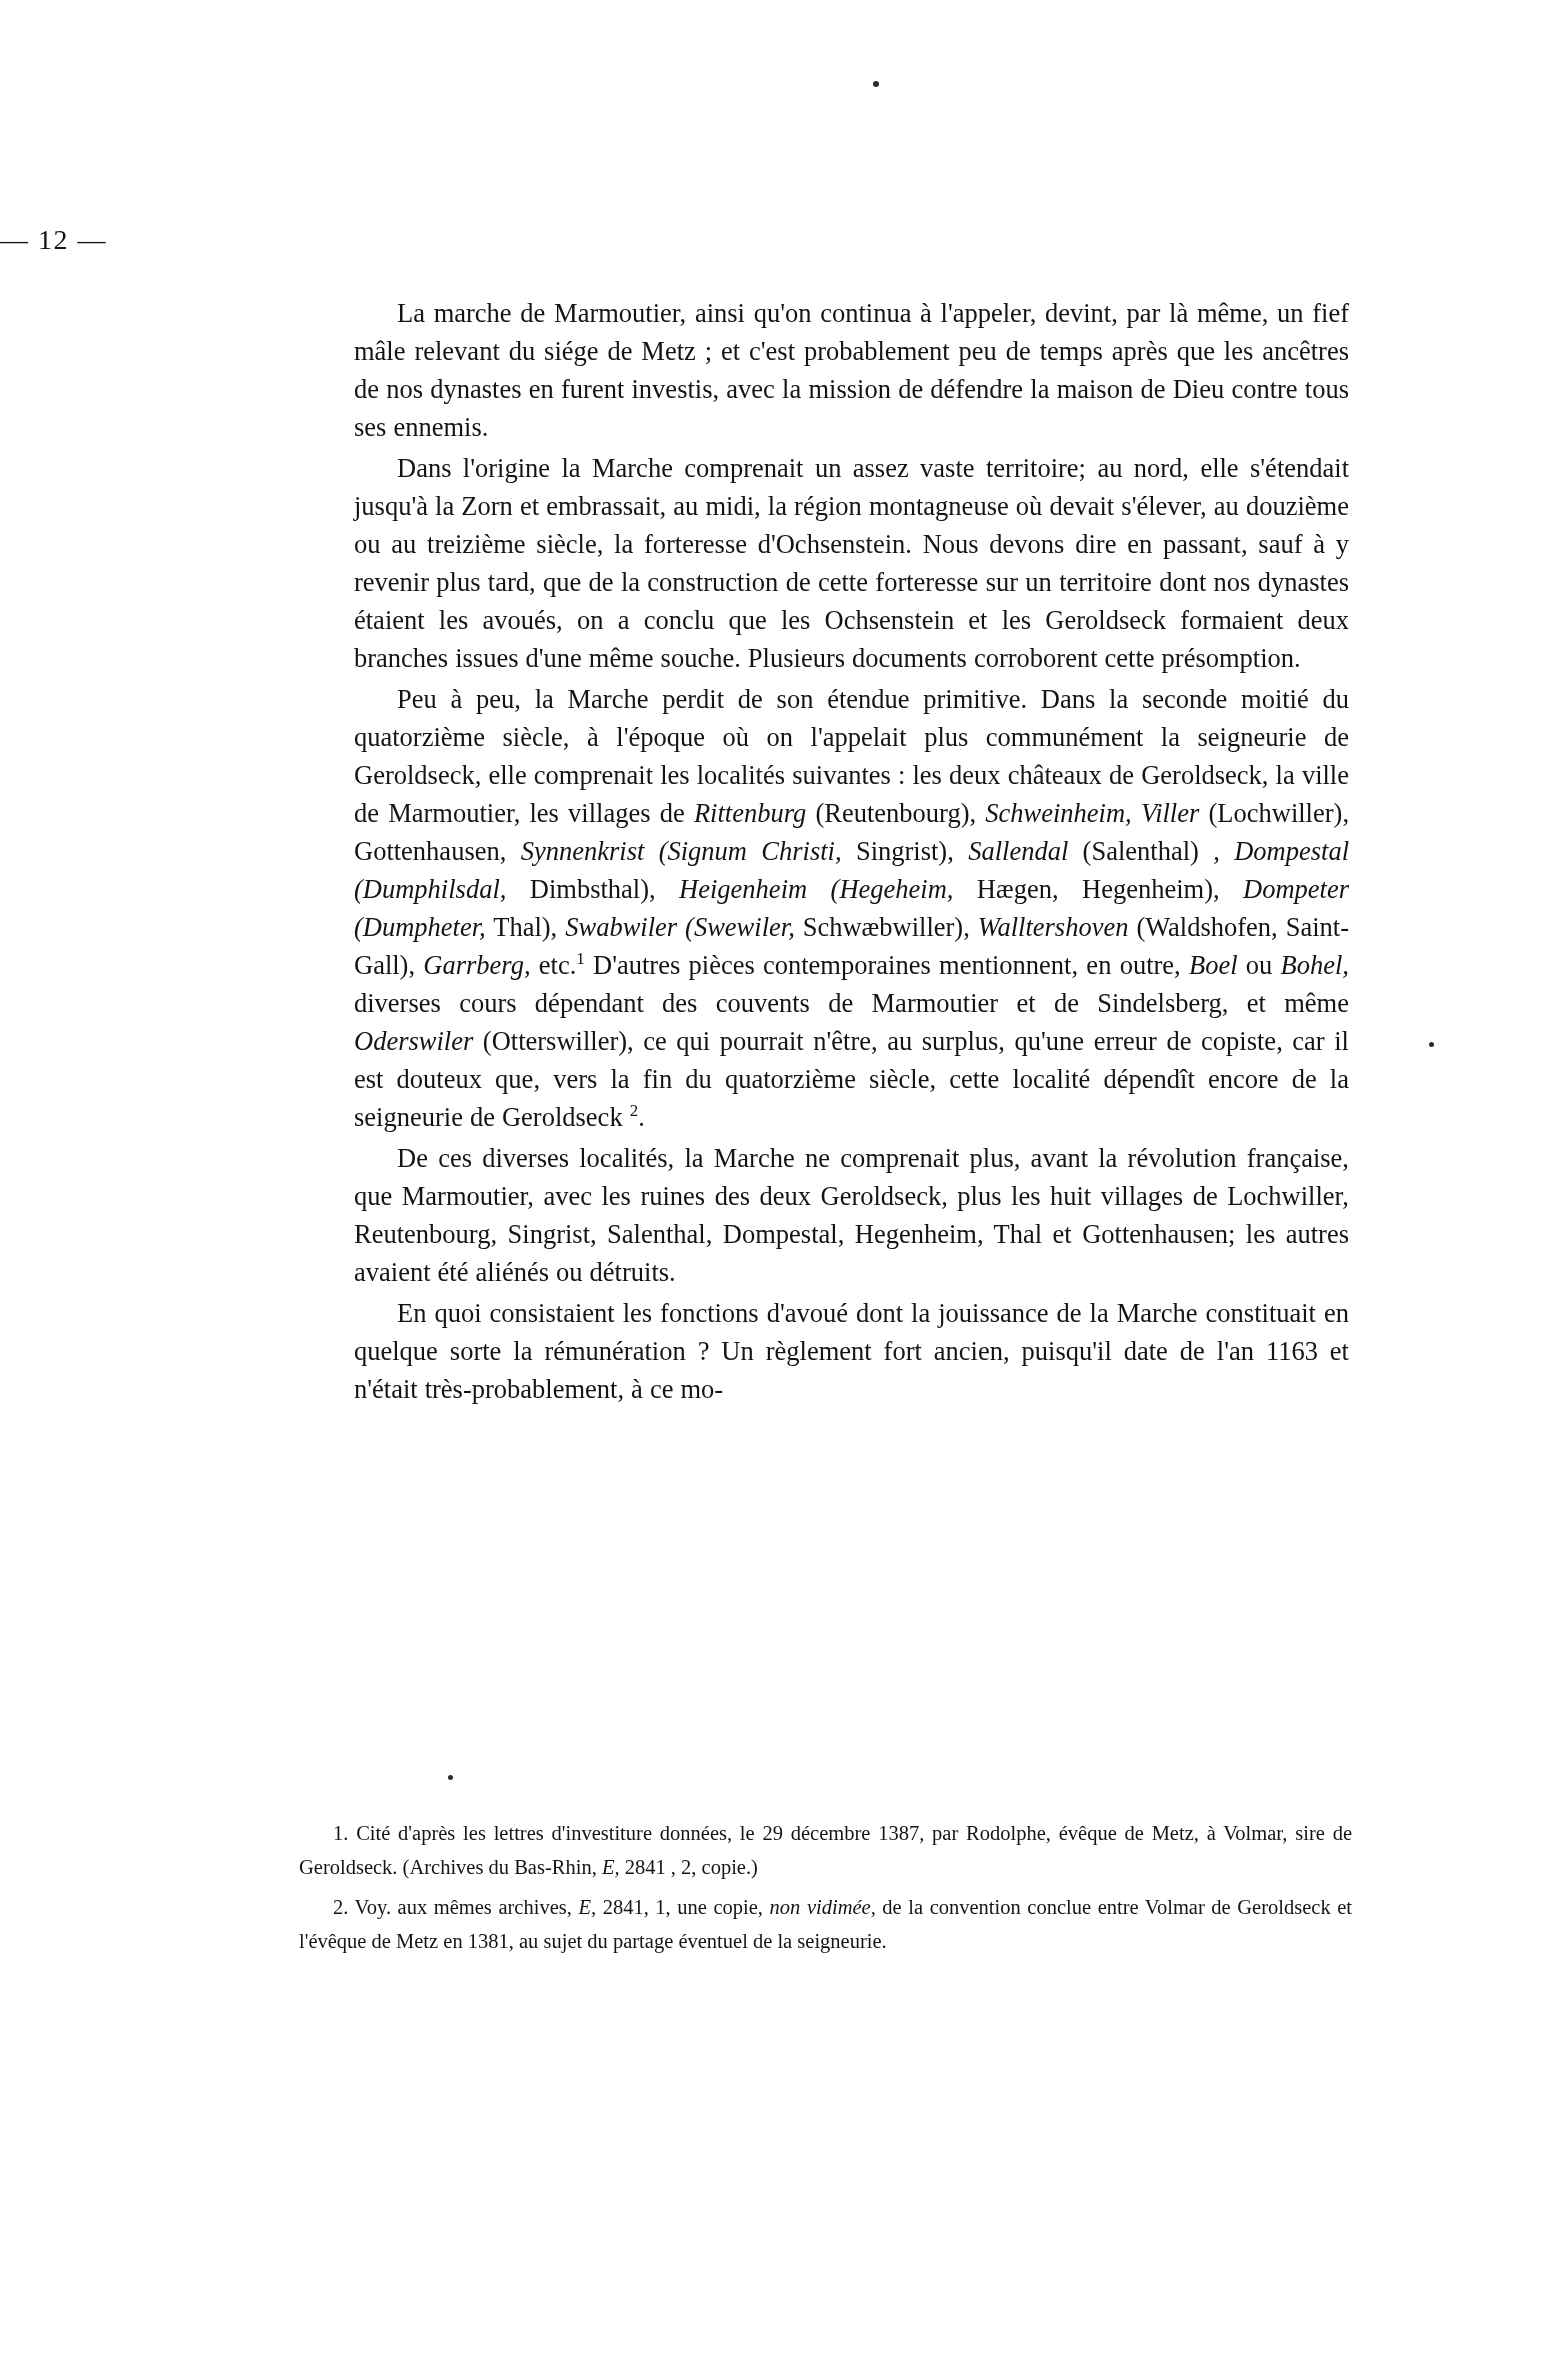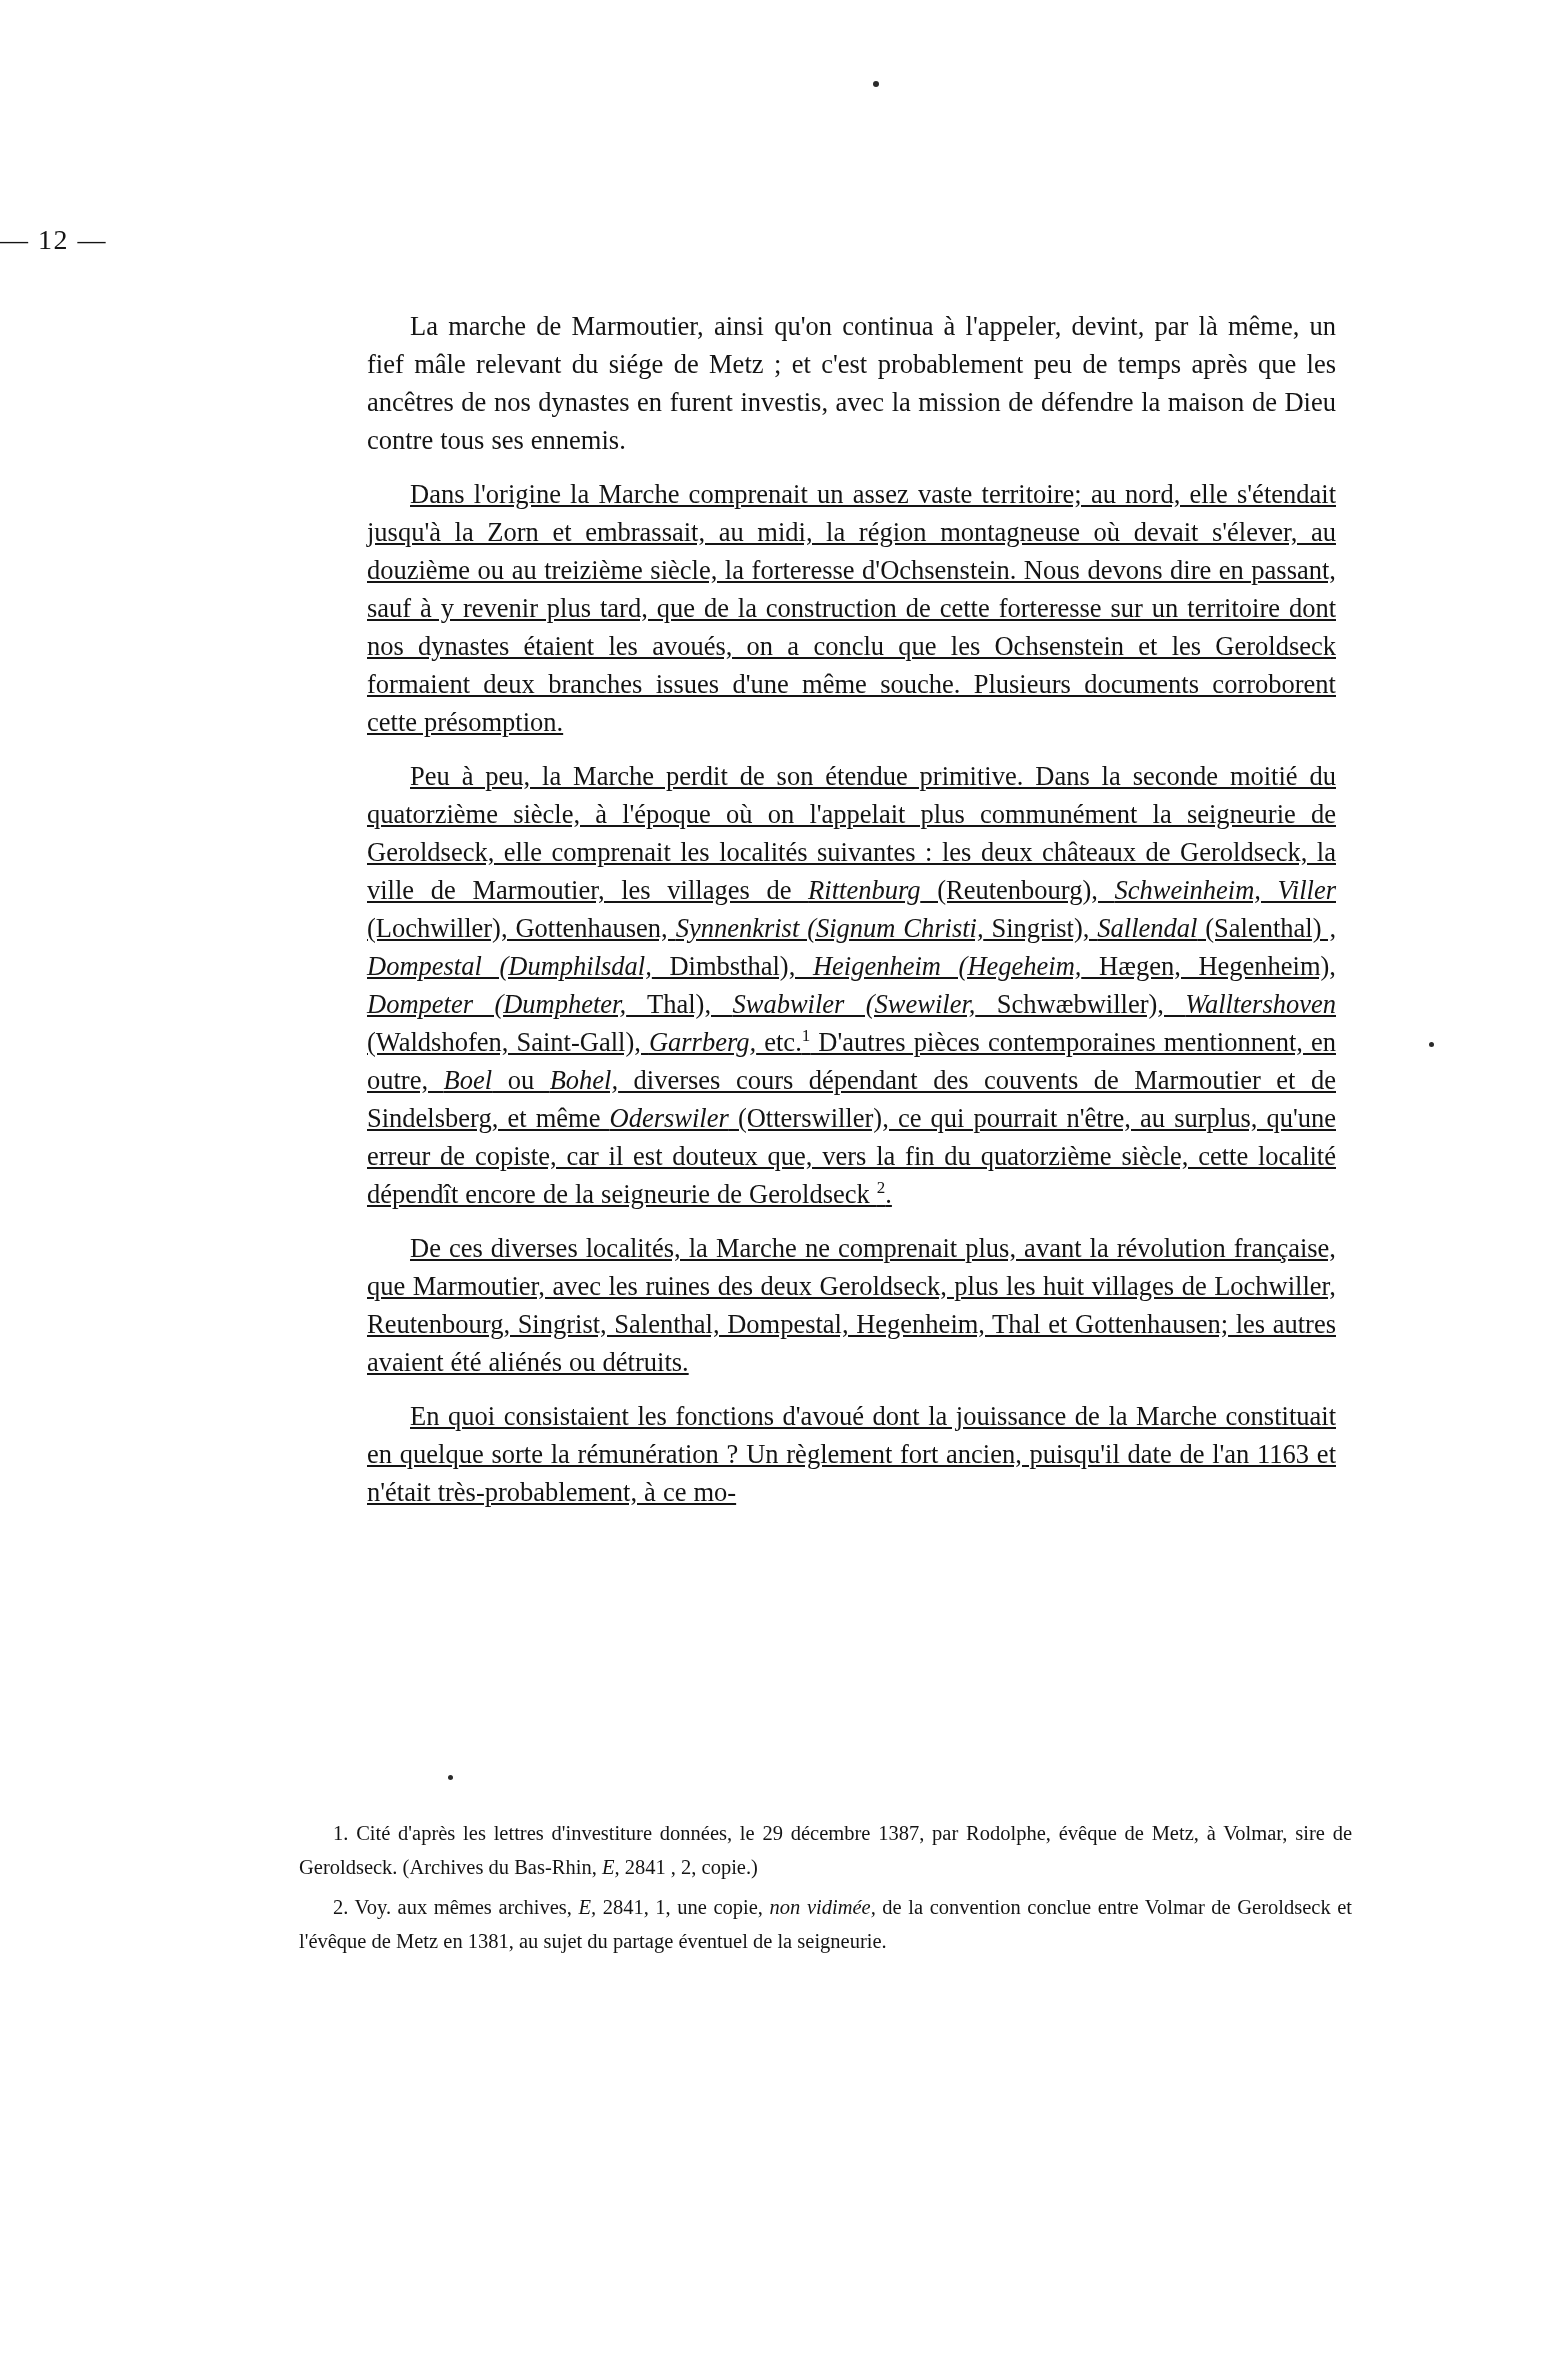--- a/index.html
+++ b/index.html
@@ -32,31 +32,30 @@
     letter-spacing: 1.5px;
     font-family: "Liberation Serif", serif;
   }
   .body-block {
     position: absolute;
     left: 351px;
     top: 291px;
     width: 1001px;
   }
   p.para {
-    margin: 16px;
+    margin: 3px;
     text-indent: 43px;
     text-align: justify;
     font-size: 26.5px;
     line-height: 38px;
     font-family: "Liberation Serif", serif;
     word-spacing: 0.4px;
   }
   p.para + p.para {
     margin-top: 0px;
-    text-decoration: underline;
   }
   .it {
     font-style: italic;
   }
   .sup {
     font-size: 17px;
     vertical-align: super;
     line-height: 0;
   }
   .notes {

